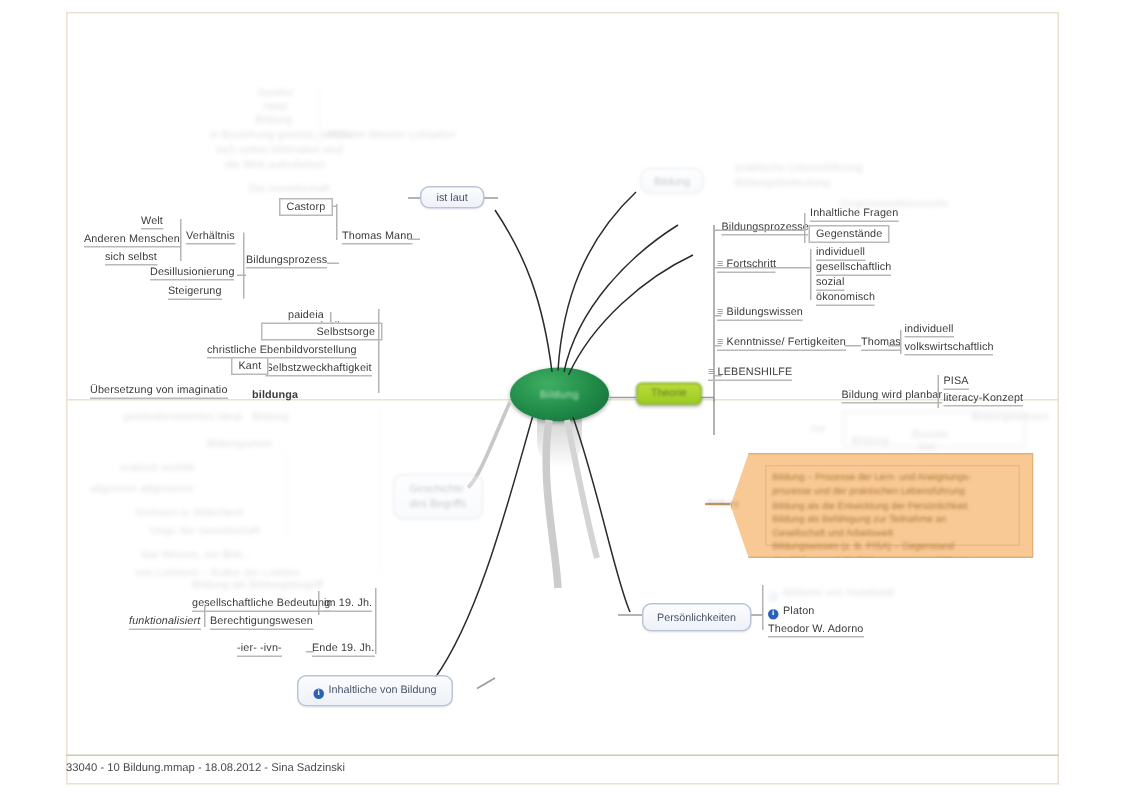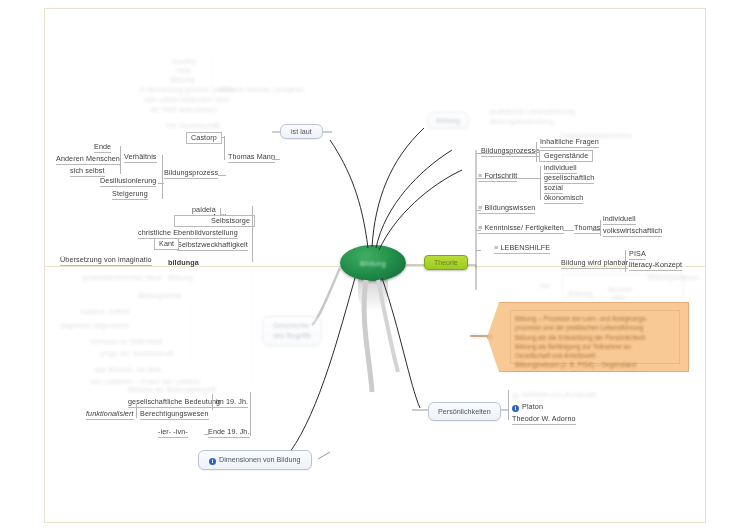--- a/index.html
+++ b/index.html
@@ -156,21 +156,21 @@
 
     <div class="node u" style="left:478px;top:224px;"><span style="color:#8a8a8a;">≡ </span><span>Kenntnisse/ Fertigkeiten</span></div>
     <div class="ln h" style="left:476px;top:230px;width:5px;"></div>
     <div class="ln h" style="left:563px;top:230px;width:11px;"></div>
     <div class="node u" style="left:574px;top:224px;">Thomas</div>
     <div class="ln h" style="left:592px;top:230px;width:8px;"></div>
     <div class="ln v" style="left:600px;top:220px;height:16px;"></div>
     <div class="node u" style="left:603px;top:215px;">individuell</div>
     <div class="node u" style="left:603px;top:227px;">volkswirtschaftlich</div>
 
-    <div class="node u" style="left:494px;top:244px;text-align:right;"><span style="color:#8a8a8a;">≡ </span><span>LEBENSHILFE</span></div>
+    <div class="node u" style="left:472px;top:244px;text-align:right;"><span style="color:#8a8a8a;">≡ </span><span>LEBENSHILFE</span></div>
     <div class="ln h" style="left:476px;top:250px;width:5px;"></div>
 
     <div class="node u" style="left:561px;top:259px;">Bildung wird planbar</div>
     <div class="ln v" style="left:625px;top:250px;height:22px;"></div>
     <div class="node u" style="left:629px;top:250px;">PISA</div>
     <div class="node u" style="left:629px;top:261px;">literacy-Konzept</div>
 
     <div class="fade2" style="position:absolute;left:540px;top:274px;width:165px;height:30px;">
       <div class="node" style="left:22px;top:0;border:1px solid #aaa;width:120px;height:22px;"></div>
       <div class="node" style="left:0;top:8px;">nur</div>
@@ -231,21 +231,21 @@
     <div class="node u" style="left:164px;top:169px;">Bildungsprozess</div>
     <div class="ln h" style="left:218px;top:175px;width:8px;"></div>
     <div class="ln v" style="left:162px;top:155px;height:44px;"></div>
 
     <div class="node u" style="left:124px;top:153px;">Verhältnis</div>
     <div class="node u" style="left:100px;top:177px;">Desillusionierung</div>
     <div class="node u" style="left:112px;top:190px;">Steigerung</div>
     <div class="ln h" style="left:158px;top:183px;width:6px;"></div>
 
     <div class="ln v" style="left:120px;top:146px;height:28px;"></div>
-    <div class="node u" style="left:94px;top:143px;">Ende</div>
+    <div class="node u" style="left:94px;top:143px;">Welt</div>
     <div class="node u" style="left:56px;top:155px;">Anderen Menschen</div>
     <div class="node u" style="left:70px;top:167px;">sich selbst</div>
   </div>
 
   <div class="grp">
     <div class="node u" style="left:212px;top:213px;">Antike</div>
     <div class="ln v" style="left:220px;top:208px;height:18px;"></div>
     <div class="node u" style="left:192px;top:206px;">paideia</div>
     <div class="node box" style="left:174px;top:215px;padding-left:36px;">Selbstsorge</div>
 
@@ -290,31 +290,34 @@
 
     <div class="node u" style="left:158px;top:428px;">-ier- -ivn-</div>
     <div class="node u" style="left:208px;top:428px;">Ende 19. Jh.</div>
     <div class="ln v" style="left:250px;top:392px;height:44px;"></div>
     <div class="ln h" style="left:204px;top:434px;width:5px;"></div>
 
     <div class="fade2 node" style="left:128px;top:386px;">Bildung als Bildungsbegriff</div>
   </div>
 
   <div class="pill" style="left:198px;top:450px;padding:4px 10px;">
-    <span class="ico">i</span><span>Dimensionen von Bildung</span>
+    <span class="ico">i</span><span>Inhaltliche von Bildung</span>
   </div>
 
   <div class="pill" style="left:428px;top:402px;padding:4px 9px;">
     <span>Persönlichkeiten</span>
   </div>
   <div class="grp">
     <div class="ln v" style="left:508px;top:390px;height:30px;"></div>
     <div class="node fade2" style="left:512px;top:391px;">
       <span class="ico dim">i</span><span>Wilhelm von Humboldt</span>
     </div>
     <div class="node" style="left:512px;top:403px;">
       <span class="ico">i</span><span>Platon</span>
     </div>
     <div class="node u" style="left:512px;top:415px;">Theodor W. Adorno</div>
   </div>
 
+  <div id="footer">
+    <span>33040 - 10 Bildung.mmap - 18.08.2012 - Sina Sadzinski</span>
+  </div>
 
 </div>
 
 </body></html>

